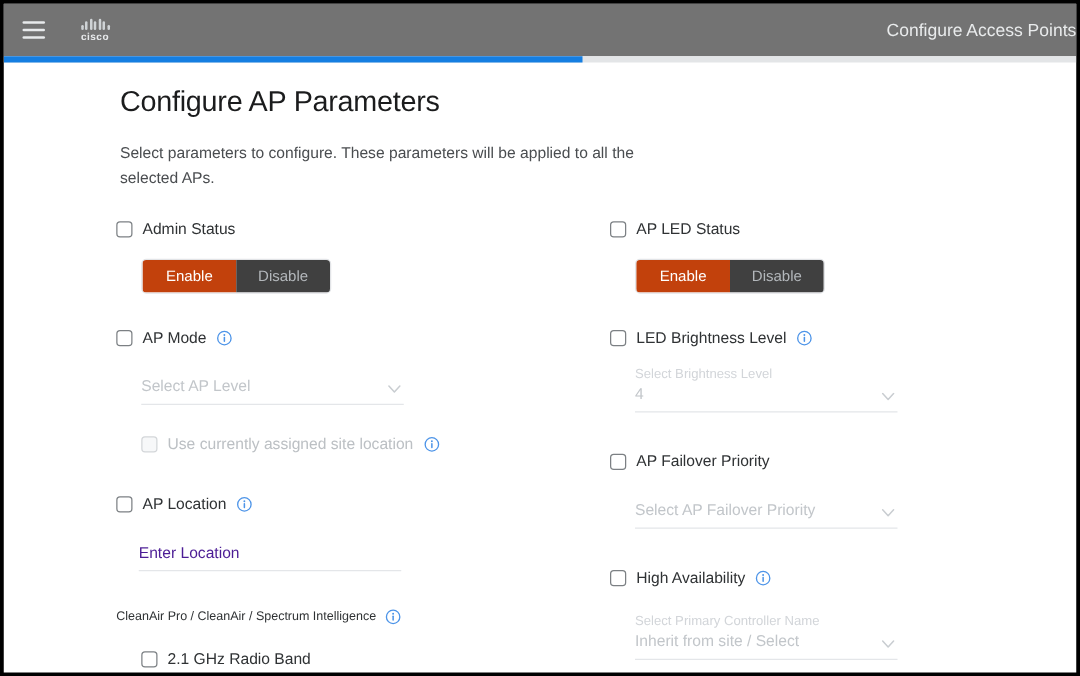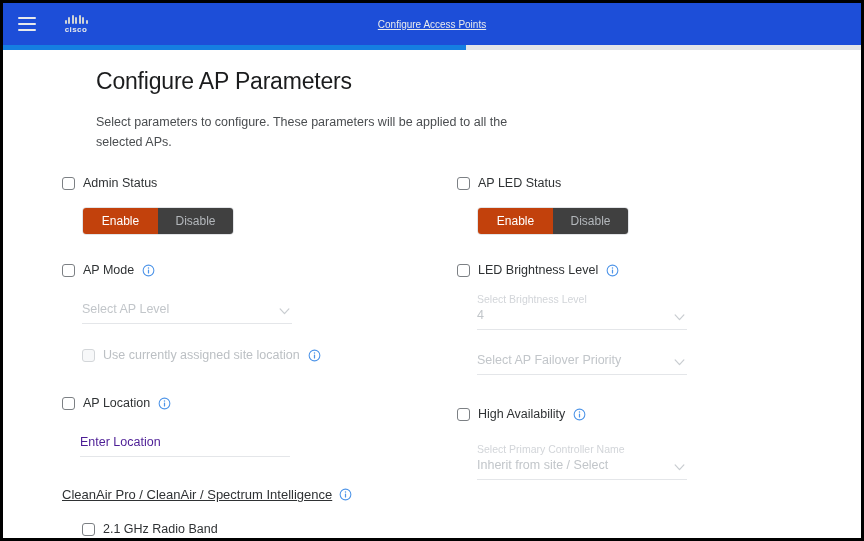--- a/index.html
+++ b/index.html
@@ -13,21 +13,21 @@
     position: relative;
     width: 864px; height: 541px;
     border: 3px solid #000000;
     background: #ffffff;
     overflow: hidden;
   }
 
   
   .topbar {
     height: 42px;
-    background: #1d4ed8;
+    background: #737373;
     display: flex;
     align-items: center;
     position: relative;
   }
   .hamburger {
     width: 18px; height: 14px;
     margin-left: 15px;
     display: flex; flex-direction: column; justify-content: space-between;
     cursor: pointer;
   }
@@ -53,25 +53,24 @@
   }
   .app-title {
     margin-left: 14px;
     color: #ffffff;
     font-size: 15.5px;
     letter-spacing: 0.1px;
   }
   .wizard-title {
     position: absolute;
     left: 0; right: 0;
-    text-align: center;
+    text-align: right;
     color: #e9ebec;
-    font-size: 10px;
+    font-size: 14px;
     pointer-events: none;
-    text-decoration: underline;
   }
 
   
   .progress-track {
     height: 5px;
     background: #e3e5e7;
     width: 100%;
     position: relative;
   }
   .progress-fill {
@@ -97,21 +96,21 @@
     margin: 17px 0 0 93px;
     font-size: 12.5px;
     color: #4a4d50;
     line-height: 20px;
     max-width: 440px;
   }
 
   .columns {
     display: flex;
     margin-top: 22px;
-    padding-left: 59px;
+    padding-left: 90px;
   }
   .col { width: 340px; }
   .col.right { margin-left: 55px; }
 
   
   .cb-row {
     display: flex; align-items: center;
     gap: 8px;
     min-height: 18px;
   }
@@ -192,23 +191,22 @@
   .mt-18 { margin-top: 18px; }
   .mt-20 { margin-top: 20px; }
   .mt-22 { margin-top: 22px; }
   .mt-26 { margin-top: 26px; }
   .mt-30 { margin-top: 30px; }
   .ind-20 { margin-left: 20px; }
   .ind-18 { margin-left: 18px; }
 
   .section-head {
     display:flex; align-items:center; gap: 7px;
-    font-size: 13px;
+    font-size: 10px;
     color: #2f3234;
-    text-decoration: underline;
   }
 </style>
 </head>
 <body>
 
 <div class="frame">
 
   <div class="topbar">
     <div class="hamburger">
       <span></span>
@@ -343,20 +341,24 @@
         </div>
         <div class="field ind-20 mt-14">
           <span class="field-float-label">Select Brightness Level</span>
           <span class="field-value">4</span>
           <svg class="chev" viewBox="0 0 12 8">
             <polyline points="1,1 6,6.4 11,1" fill="none" stroke="#c9cdd1" stroke-width="1.4" stroke-linecap="round" stroke-linejoin="round"></polyline>
           </svg>
         </div>
 
         
+        <div class="cb-row mt-30">
+          <span class="cb"></span>
+          <span class="cb-label">AP Failover Priority</span>
+        </div>
         <div class="field ind-20 mt-22">
           <span class="field-value">Select AP Failover Priority</span>
           <svg class="chev" viewBox="0 0 12 8">
             <polyline points="1,1 6,6.4 11,1" fill="none" stroke="#c9cdd1" stroke-width="1.4" stroke-linecap="round" stroke-linejoin="round"></polyline>
           </svg>
         </div>
 
         
         <div class="cb-row mt-30">
           <span class="cb"></span>

